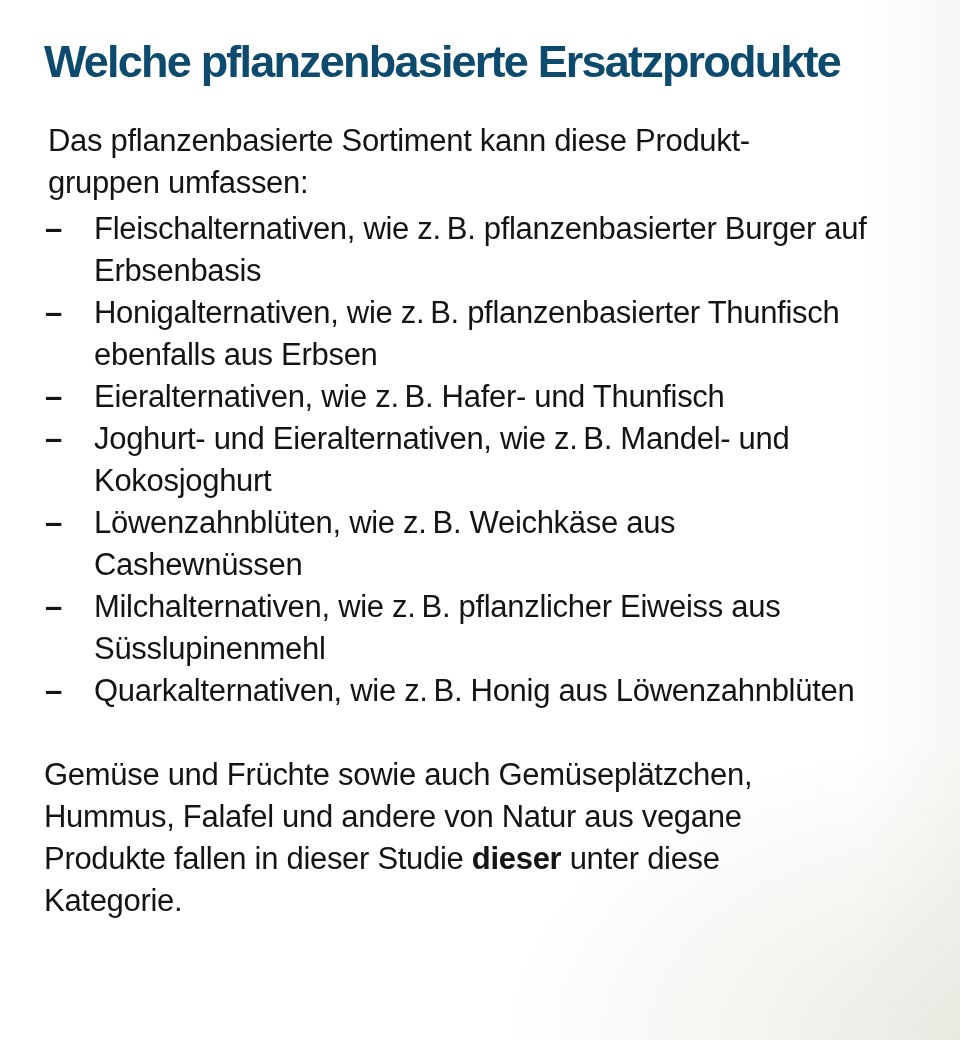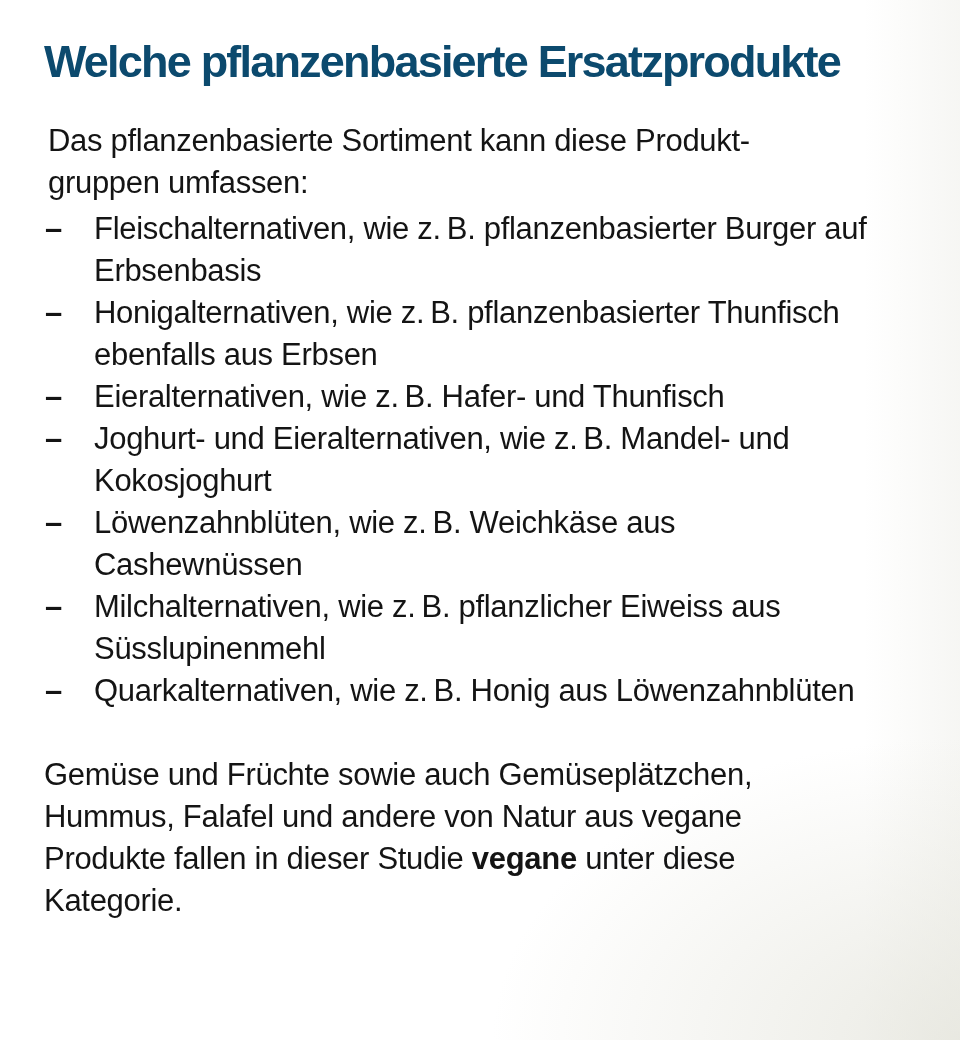--- a/index.html
+++ b/index.html
@@ -124,15 +124,15 @@
       <span class="term">Milchalternativen,</span>
       <span class="desc">wie z. B. pflanzlicher Eiweiss aus Süsslupinenmehl</span>
     </li>
     <li class="group-item">
       <span class="dash">–</span>
       <span class="term">Quarkalternativen,</span>
       <span class="desc">wie z. B. Honig aus Löwenzahnblüten</span>
     </li>
   </ul>
 
-  <p class="body-text closing"><span>Gemüse und Früchte sowie auch Gemüseplätzchen, Hummus, Falafel und andere von Natur aus vegane Produkte fallen in dieser Studie </span><span class="em">vegane</span><span> unter diese Kategorie.</span></p>
+  <p class="body-text closing"><span>Gemüse und Früchte sowie auch Gemüseplätzchen, Hummus, Falafel und andere von Natur aus vegane Produkte fallen in dieser Studie </span><span class="em">dieser</span><span> unter diese Kategorie.</span></p>
 
 </div>
 
 </body></html>

